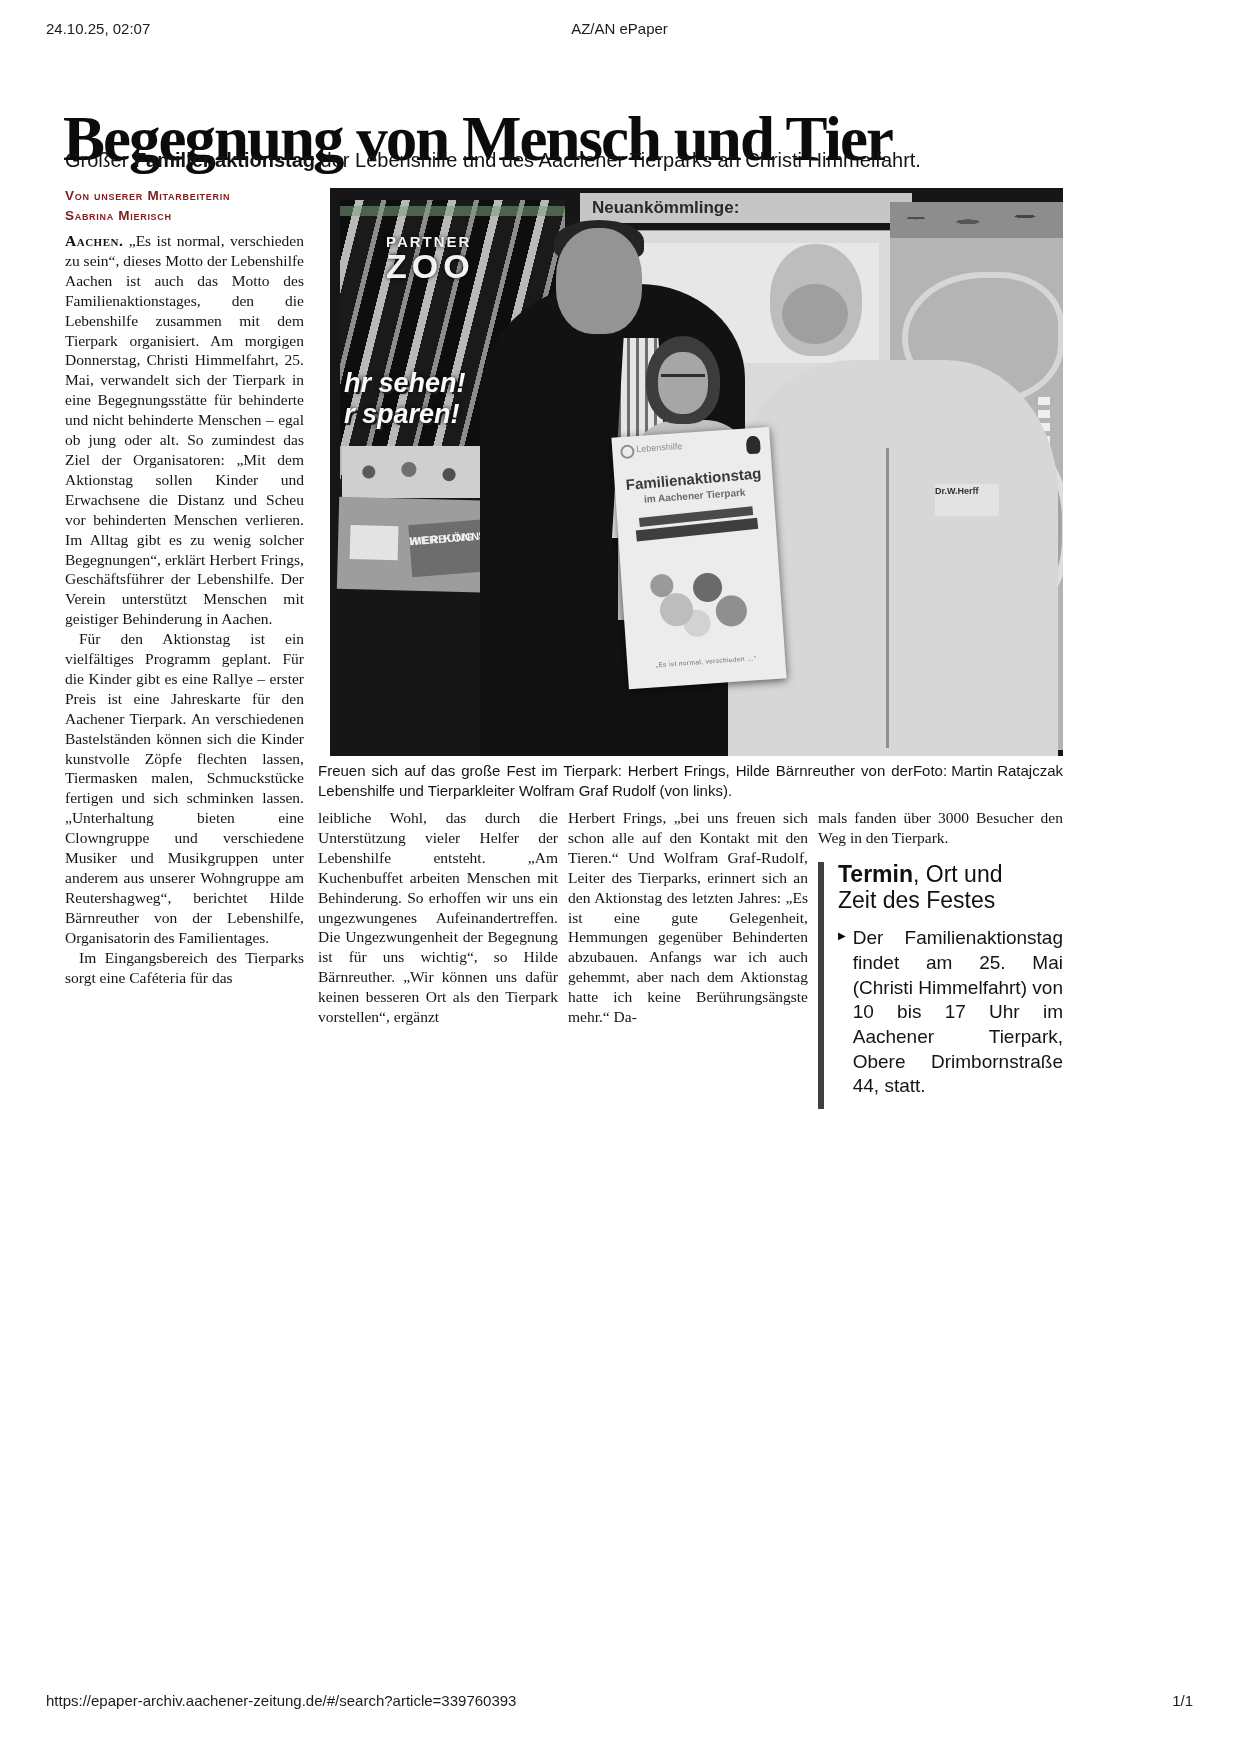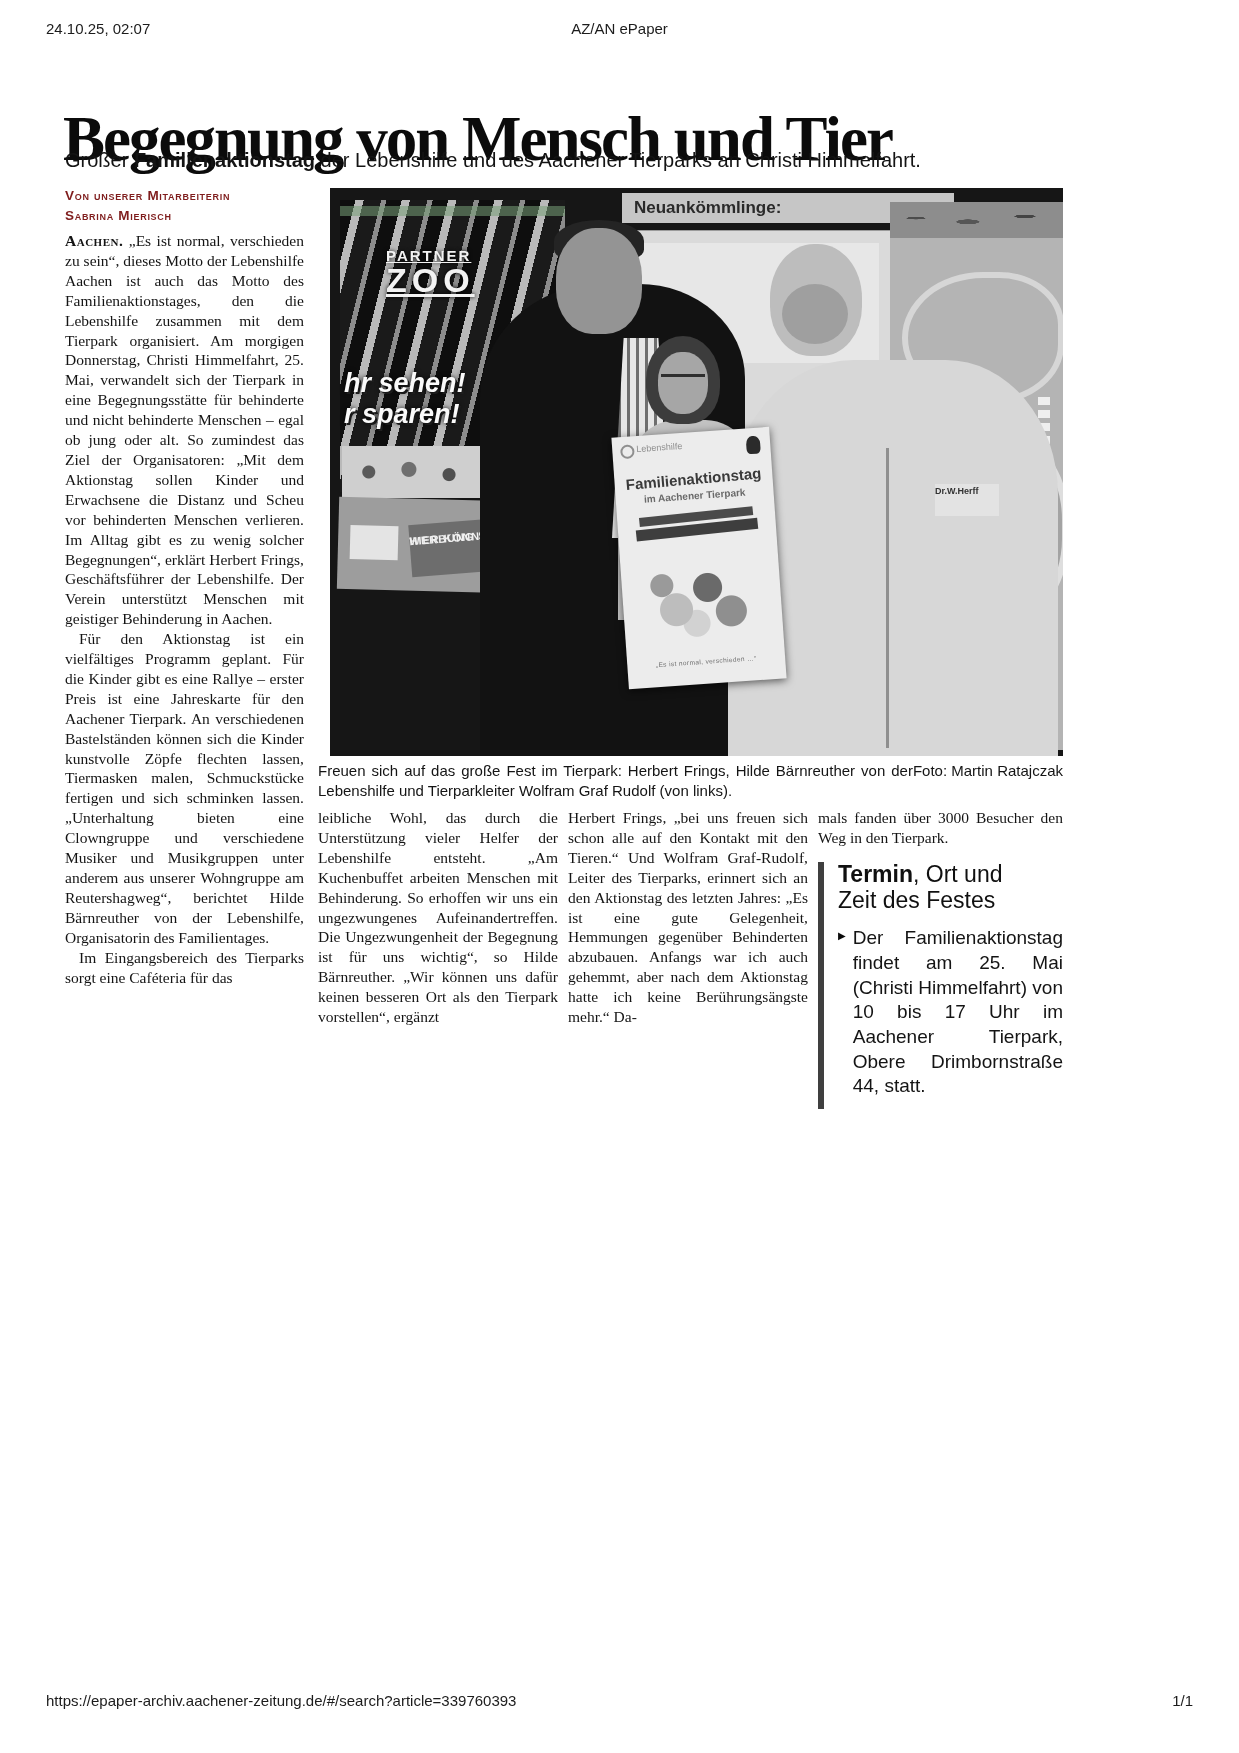--- a/index.html
+++ b/index.html
@@ -57,41 +57,41 @@
   .infobox-item{display:flex;gap:7px;margin-top:13px;}
   .infobox-bullet{font-size:10px;color:#0a0a0a;margin-top:4px;flex:0 0 auto;}
   .infobox-text{font-family:"Liberation Sans",sans-serif;font-size:19px;line-height:1.3;color:#141414;text-align:justify;hyphens:auto;}
 
   
   .photo{position:absolute;left:330px;top:188px;width:733px;height:568px;background:#161616;overflow:hidden;}
   .photo *{position:absolute;}
   .tiger-poster{left:10px;top:12px;width:225px;height:292px;
     background:repeating-linear-gradient(104deg,#0e0e0e 0 15px,#b9b9b9 15px 23px,#1a1a1a 23px 40px,#8c8c8c 40px 45px);}
   .tiger-topline{left:0;top:6px;width:100%;height:10px;background:rgba(120,160,120,.55);}
-  .zoo-brand{left:46px;top:48px;width:170px;color:#f2f2f2;font-family:"Liberation Sans",sans-serif;
-    font-weight:bold;text-shadow:0 0 4px #000;line-height:1;text-decoration:underline;}
+  .zoo-brand{left:46px;top:34px;width:170px;color:#f2f2f2;font-family:"Liberation Sans",sans-serif;
+    font-weight:bold;text-shadow:0 0 4px #000;line-height:1;}
   .zoo-brand .l1{position:static;display:block;font-size:15px;letter-spacing:2px;}
   .zoo-brand .l2{position:static;display:block;font-size:34px;letter-spacing:5px;}
   .zoo-slogan{left:4px;top:168px;width:215px;color:#fafafa;font-family:"Liberation Sans",sans-serif;
     font-weight:bold;font-style:italic;font-size:27px;line-height:1.15;text-shadow:0 0 5px #000,2px 2px 0 #222;}
   .zoo-slogan span{position:static;display:block;}
   .zoo-logos{left:2px;top:246px;width:223px;height:52px;background:#cfcfcf;
     background-image:radial-gradient(circle at 12% 50%,#5a5a5a 6px,transparent 7px),
       radial-gradient(circle at 30% 45%,#6f6f6f 7px,transparent 8px),
       radial-gradient(circle at 48% 55%,#4f4f4f 6px,transparent 7px),
       radial-gradient(circle at 66% 45%,#777 7px,transparent 8px),
       radial-gradient(circle at 84% 52%,#555 6px,transparent 7px);}
   .ad-panel{left:8px;top:312px;width:252px;height:92px;background:#9d9d9d;transform:rotate(1.5deg);}
   .ad-logo{left:12px;top:28px;width:48px;height:34px;background:#e4e4e4;}
   .ad-sign{left:72px;top:18px;width:165px;height:52px;background:#6d6d6d;transform:rotate(-6deg);
     color:#f0f0f0;font-family:"Liberation Sans",sans-serif;font-weight:bold;font-size:11px;
     letter-spacing:1px;line-height:1.5;text-align:center;padding-top:8px;box-sizing:border-box;}
   .newcomer-sign{left:250px;top:5px;width:332px;height:30px;background:#c6c6c6;
     color:#2a2a2a;font-family:"Liberation Sans",sans-serif;font-weight:bold;font-size:17px;
-    line-height:30px;padding-left:12px;box-sizing:border-box;margin-left:42px;}
+    line-height:30px;padding-left:12px;box-sizing:border-box;}
   .white-board{left:248px;top:42px;width:312px;height:268px;background:#dadada;border:1px solid #9b9b9b;}
   .white-board .inner{left:10px;top:12px;width:290px;height:120px;background:#e7e7e7;}
   .tier-label{left:10px;top:158px;font-family:"Liberation Sans",sans-serif;font-size:16px;color:#4f4f4f;}
   .map-panel{left:560px;top:14px;width:173px;height:548px;background:#b4b4b4;}
   .map-world{left:0;top:0;width:100%;height:36px;background:#8d8d8d;
     background-image:radial-gradient(ellipse at 15% 45%,#4c4c4c 9px,transparent 10px),
       radial-gradient(ellipse at 45% 55%,#565656 11px,transparent 12px),
       radial-gradient(ellipse at 78% 40%,#444 10px,transparent 11px);}
   .map-shape1{left:12px;top:70px;width:150px;height:120px;border:6px solid #d6d6d6;border-radius:50% 40% 45% 50%;}
   .map-shape2{left:30px;top:230px;width:135px;height:180px;border:7px solid #dedede;border-radius:45%;background:#a3a3a3;}

